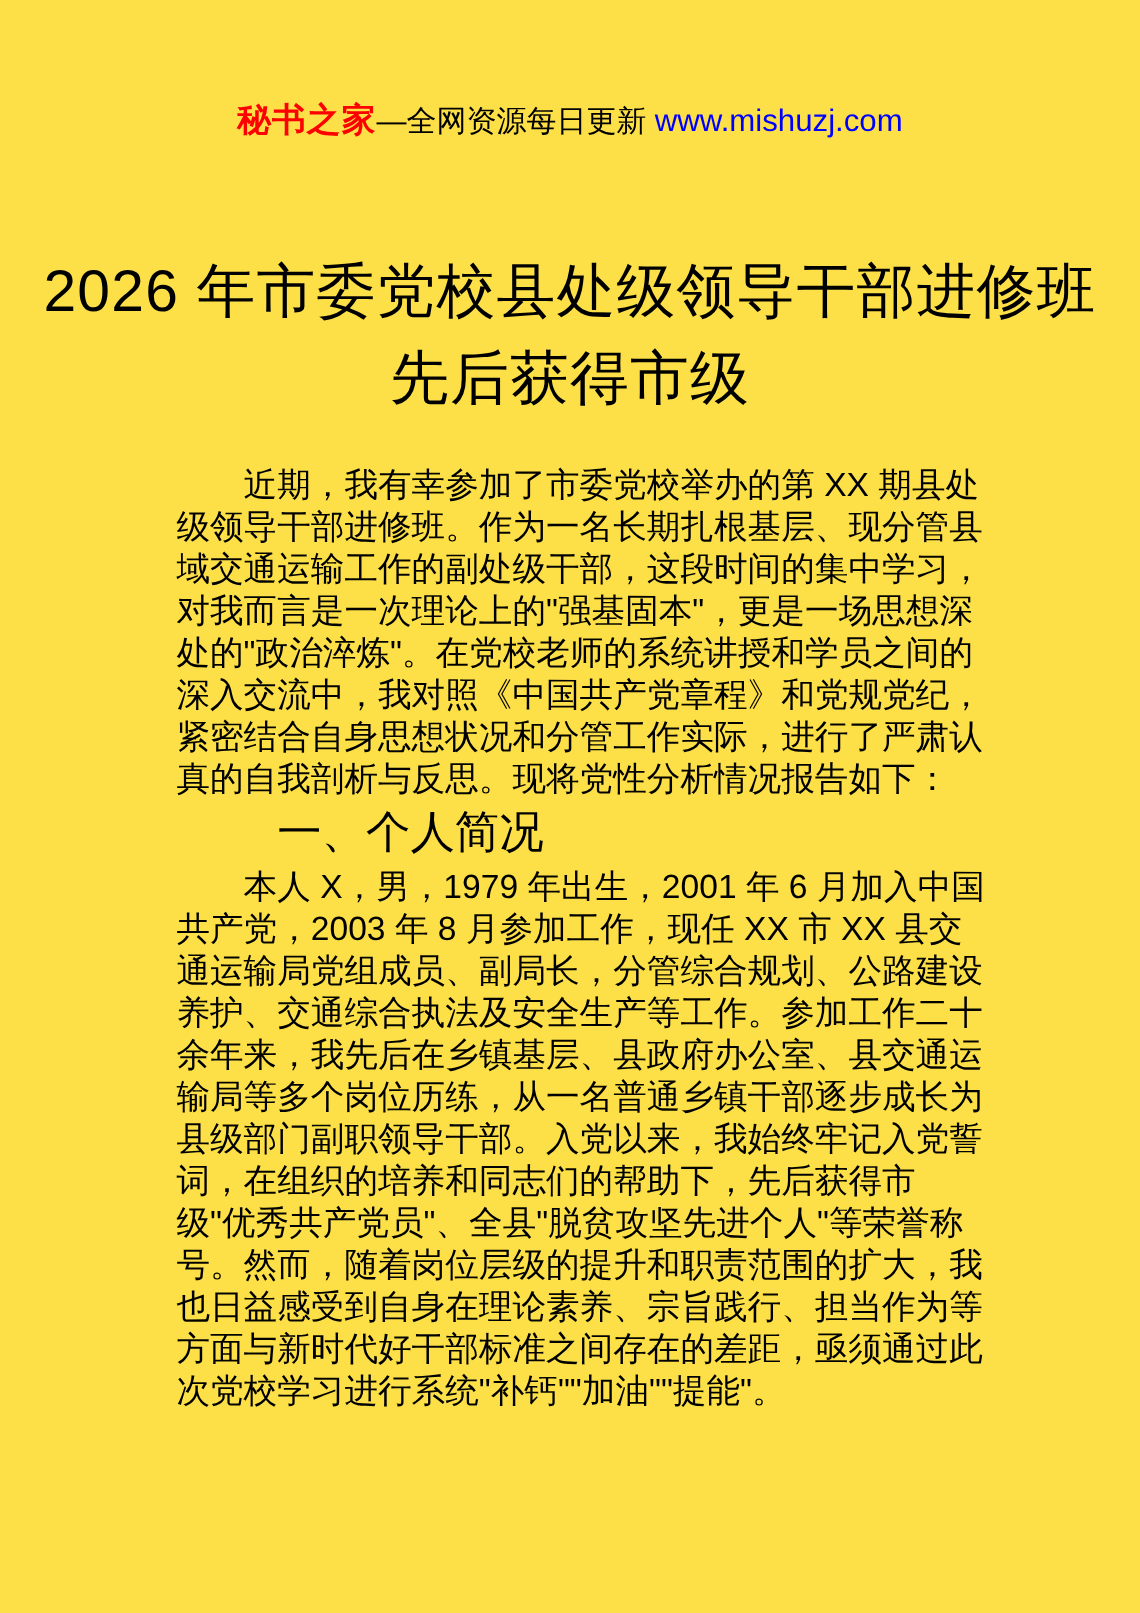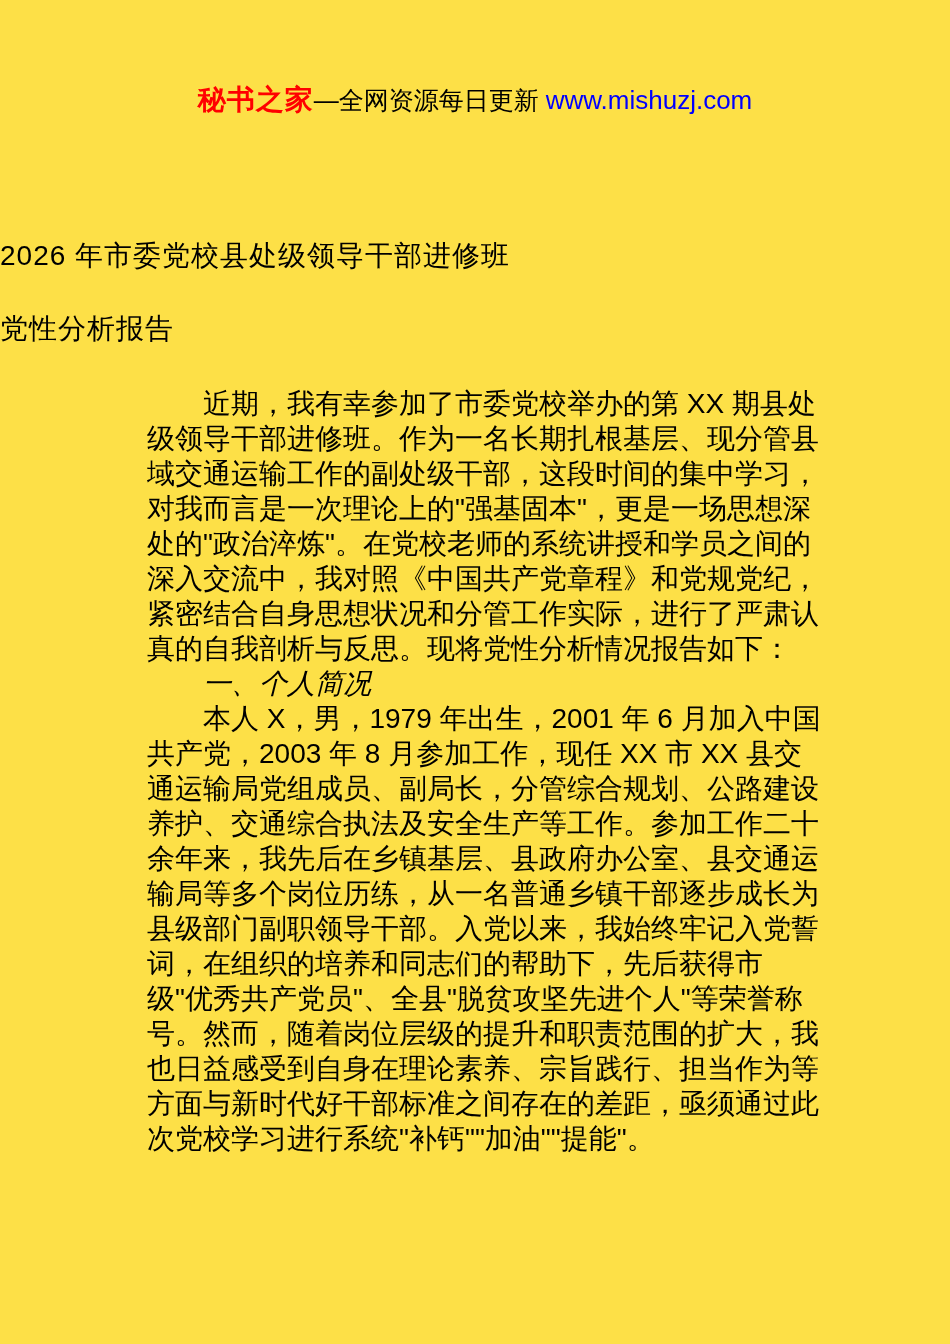--- a/index.html
+++ b/index.html
@@ -43,25 +43,25 @@
   }
   .site-url {
     color: #0000ff;
     font-size: 26px;
     cursor: pointer;
   }
 
   
   .doc-title {
     position: absolute;
-    top: 219px;
+    top: 207px;
     left: 0;
     width: 100%;
-    text-align: left;
-    font-size: 28px;
+    text-align: center;
+    font-size: 49px;
     font-weight: 500;
     line-height: 73px;
     letter-spacing: 1px;
   }
 
   
   .doc-body {
     position: absolute;
     top: 386px;
     left: 147px;
@@ -70,40 +70,39 @@
     line-height: 35px;
     text-align: left;
     letter-spacing: 0px;
   }
   .doc-body p {
     margin: 0;
     padding: 0;
     text-indent: 2em;
   }
   .doc-body .section-heading {
-    margin: 0;
+    margin: 10px;
     padding: 0;
     text-indent: 2em;
     font-weight: normal;
-    font-size: 28px;
-    font-style: italic;
+    font-size: 37px;
   }
 </style>
 </head>
 <body>
 
 <div class="page">
 
   <div class="promo-header">
     <span class="site-name">秘书之家</span><span class="tagline">—全网资源每日更新 </span><span class="site-url">www.mishuzj.com</span>
   </div>
 
   <div class="doc-title">
     <div>2026 年市委党校县处级领导干部进修班</div>
-    <div>党性分析报告</div>
+    <div>先后获得市级</div>
   </div>
 
   <div class="doc-body">
     <p>近期，我有幸参加了市委党校举办的第 XX 期县处级领导干部进修班。作为一名长期扎根基层、现分管县域交通运输工作的副处级干部，这段时间的集中学习，对我而言是一次理论上的"强基固本"，更是一场思想深处的"政治淬炼"。在党校老师的系统讲授和学员之间的深入交流中，我对照《中国共产党章程》和党规党纪，紧密结合自身思想状况和分管工作实际，进行了严肃认真的自我剖析与反思。现将党性分析情况报告如下：</p>
     <p class="section-heading">一、个人简况</p>
     <p>本人 X，男，1979 年出生，2001 年 6 月加入中国共产党，2003 年 8 月参加工作，现任 XX 市 XX 县交通运输局党组成员、副局长，分管综合规划、公路建设养护、交通综合执法及安全生产等工作。参加工作二十余年来，我先后在乡镇基层、县政府办公室、县交通运输局等多个岗位历练，从一名普通乡镇干部逐步成长为县级部门副职领导干部。入党以来，我始终牢记入党誓词，在组织的培养和同志们的帮助下，先后获得市级"优秀共产党员"、全县"脱贫攻坚先进个人"等荣誉称号。然而，随着岗位层级的提升和职责范围的扩大，我也日益感受到自身在理论素养、宗旨践行、担当作为等方面与新时代好干部标准之间存在的差距，亟须通过此次党校学习进行系统"补钙""加油""提能"。</p>
   </div>
 
 </div>
 

